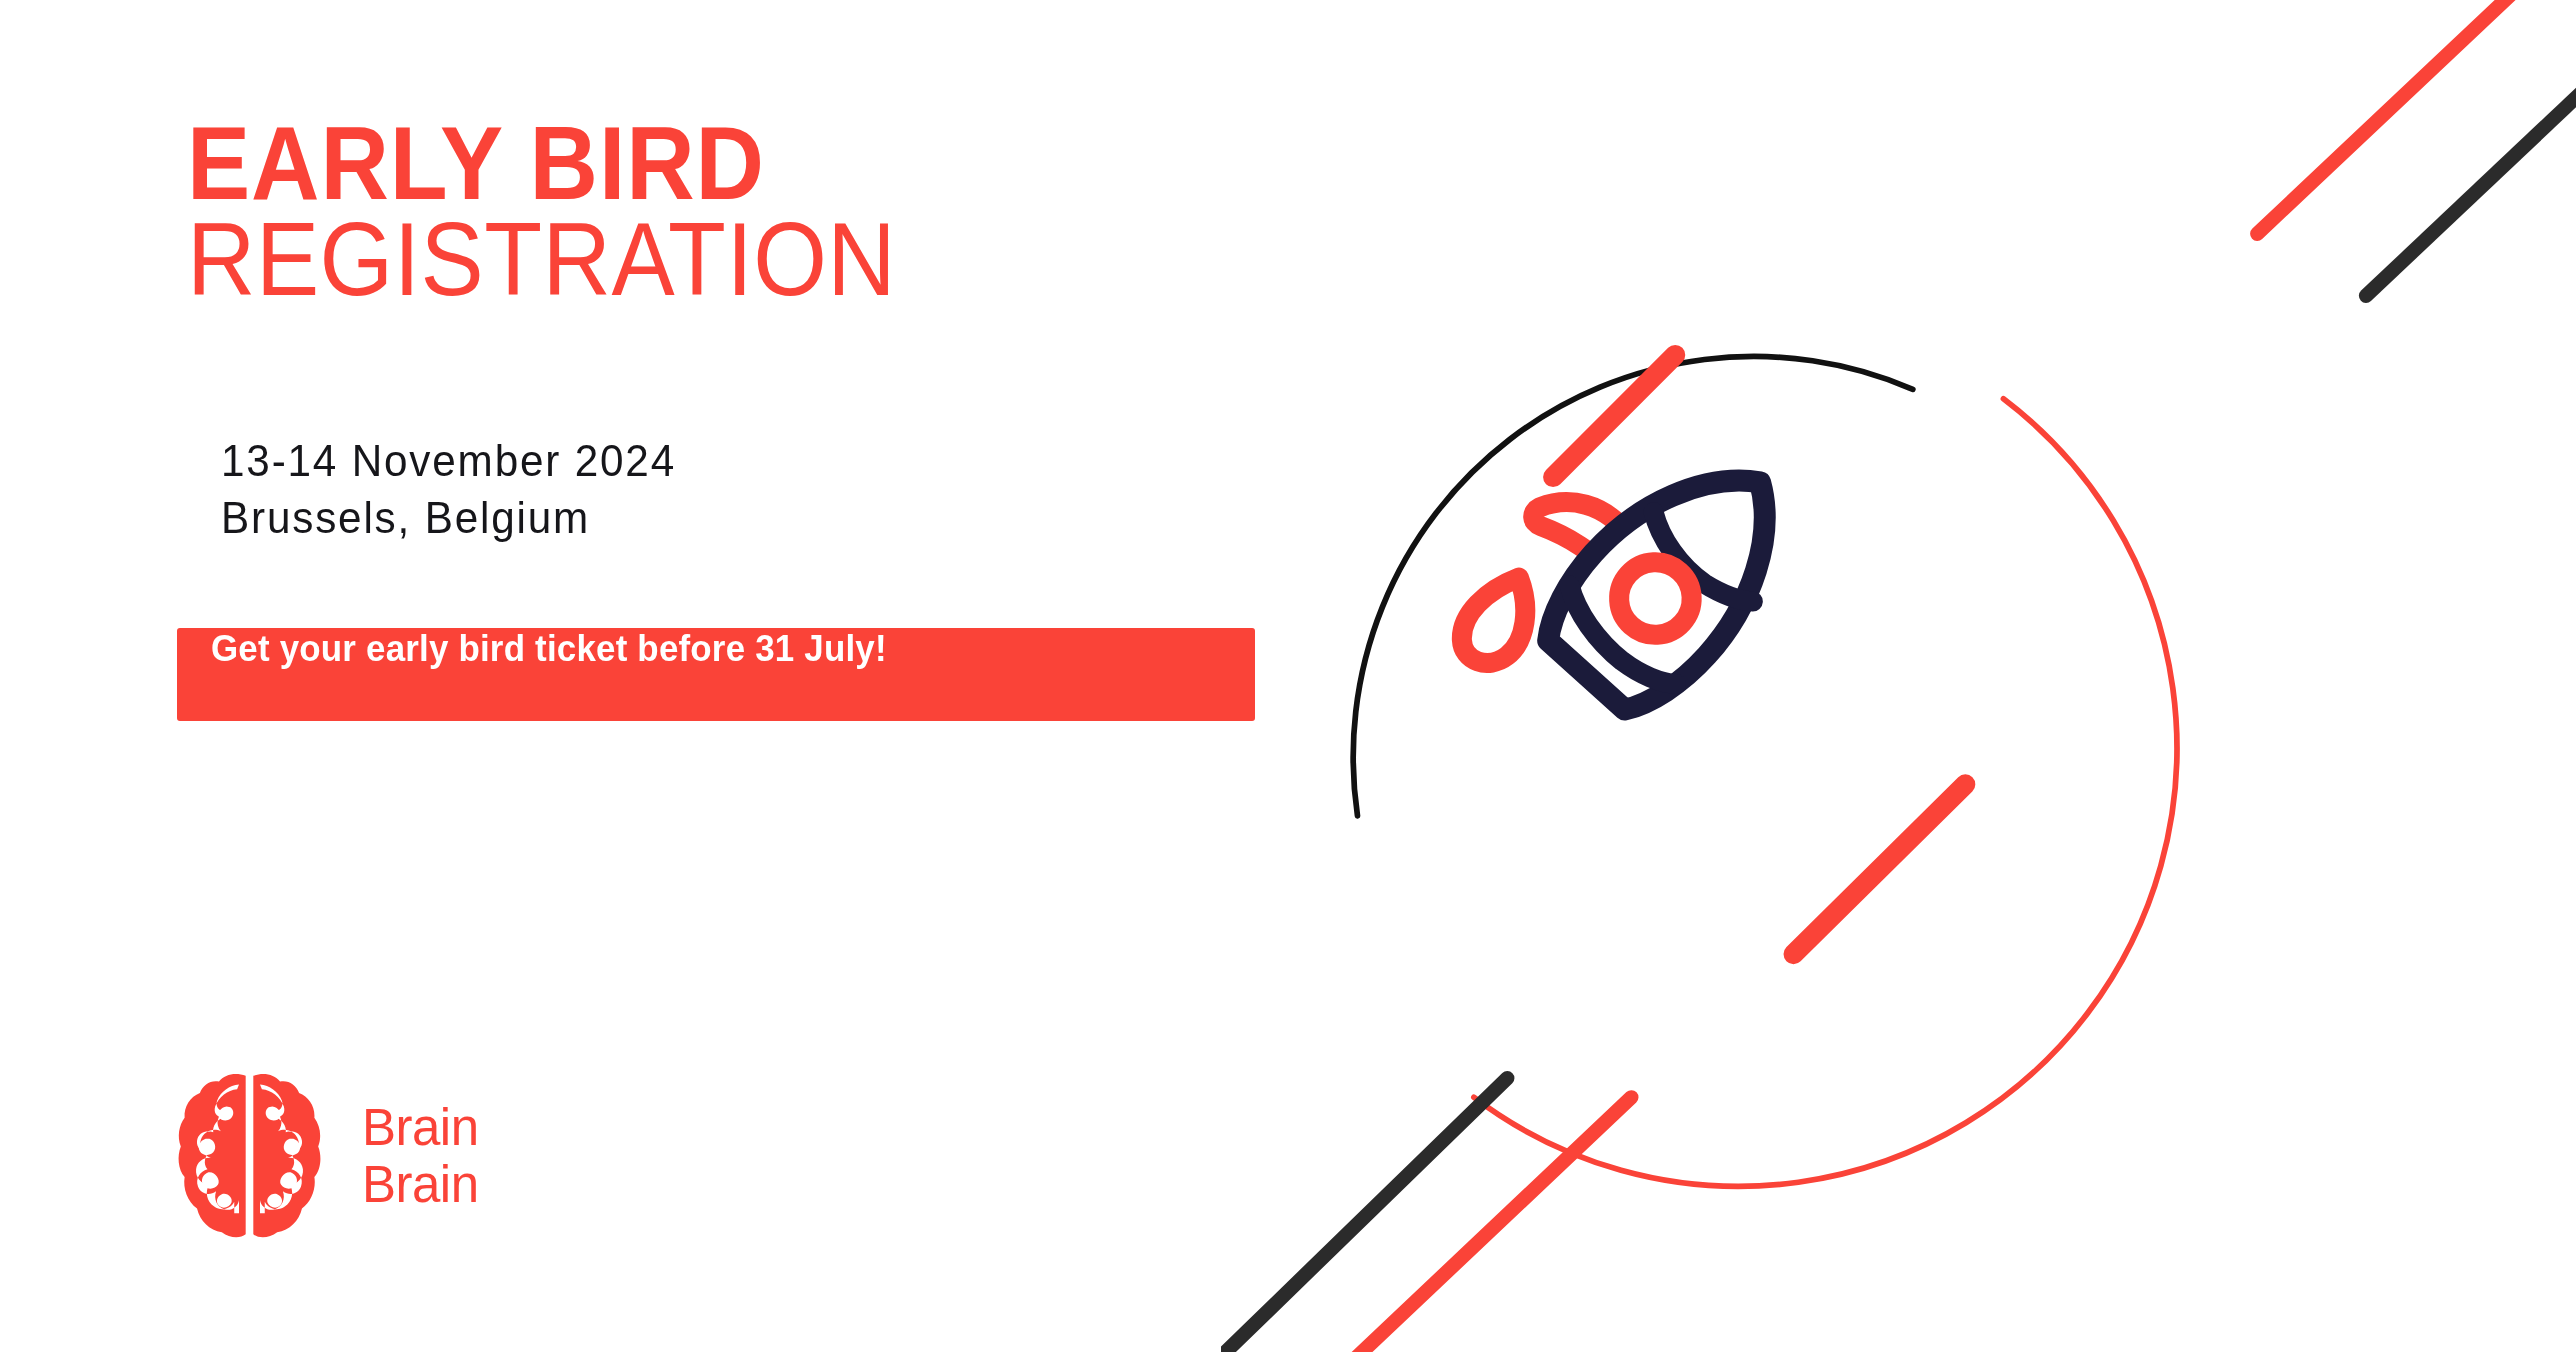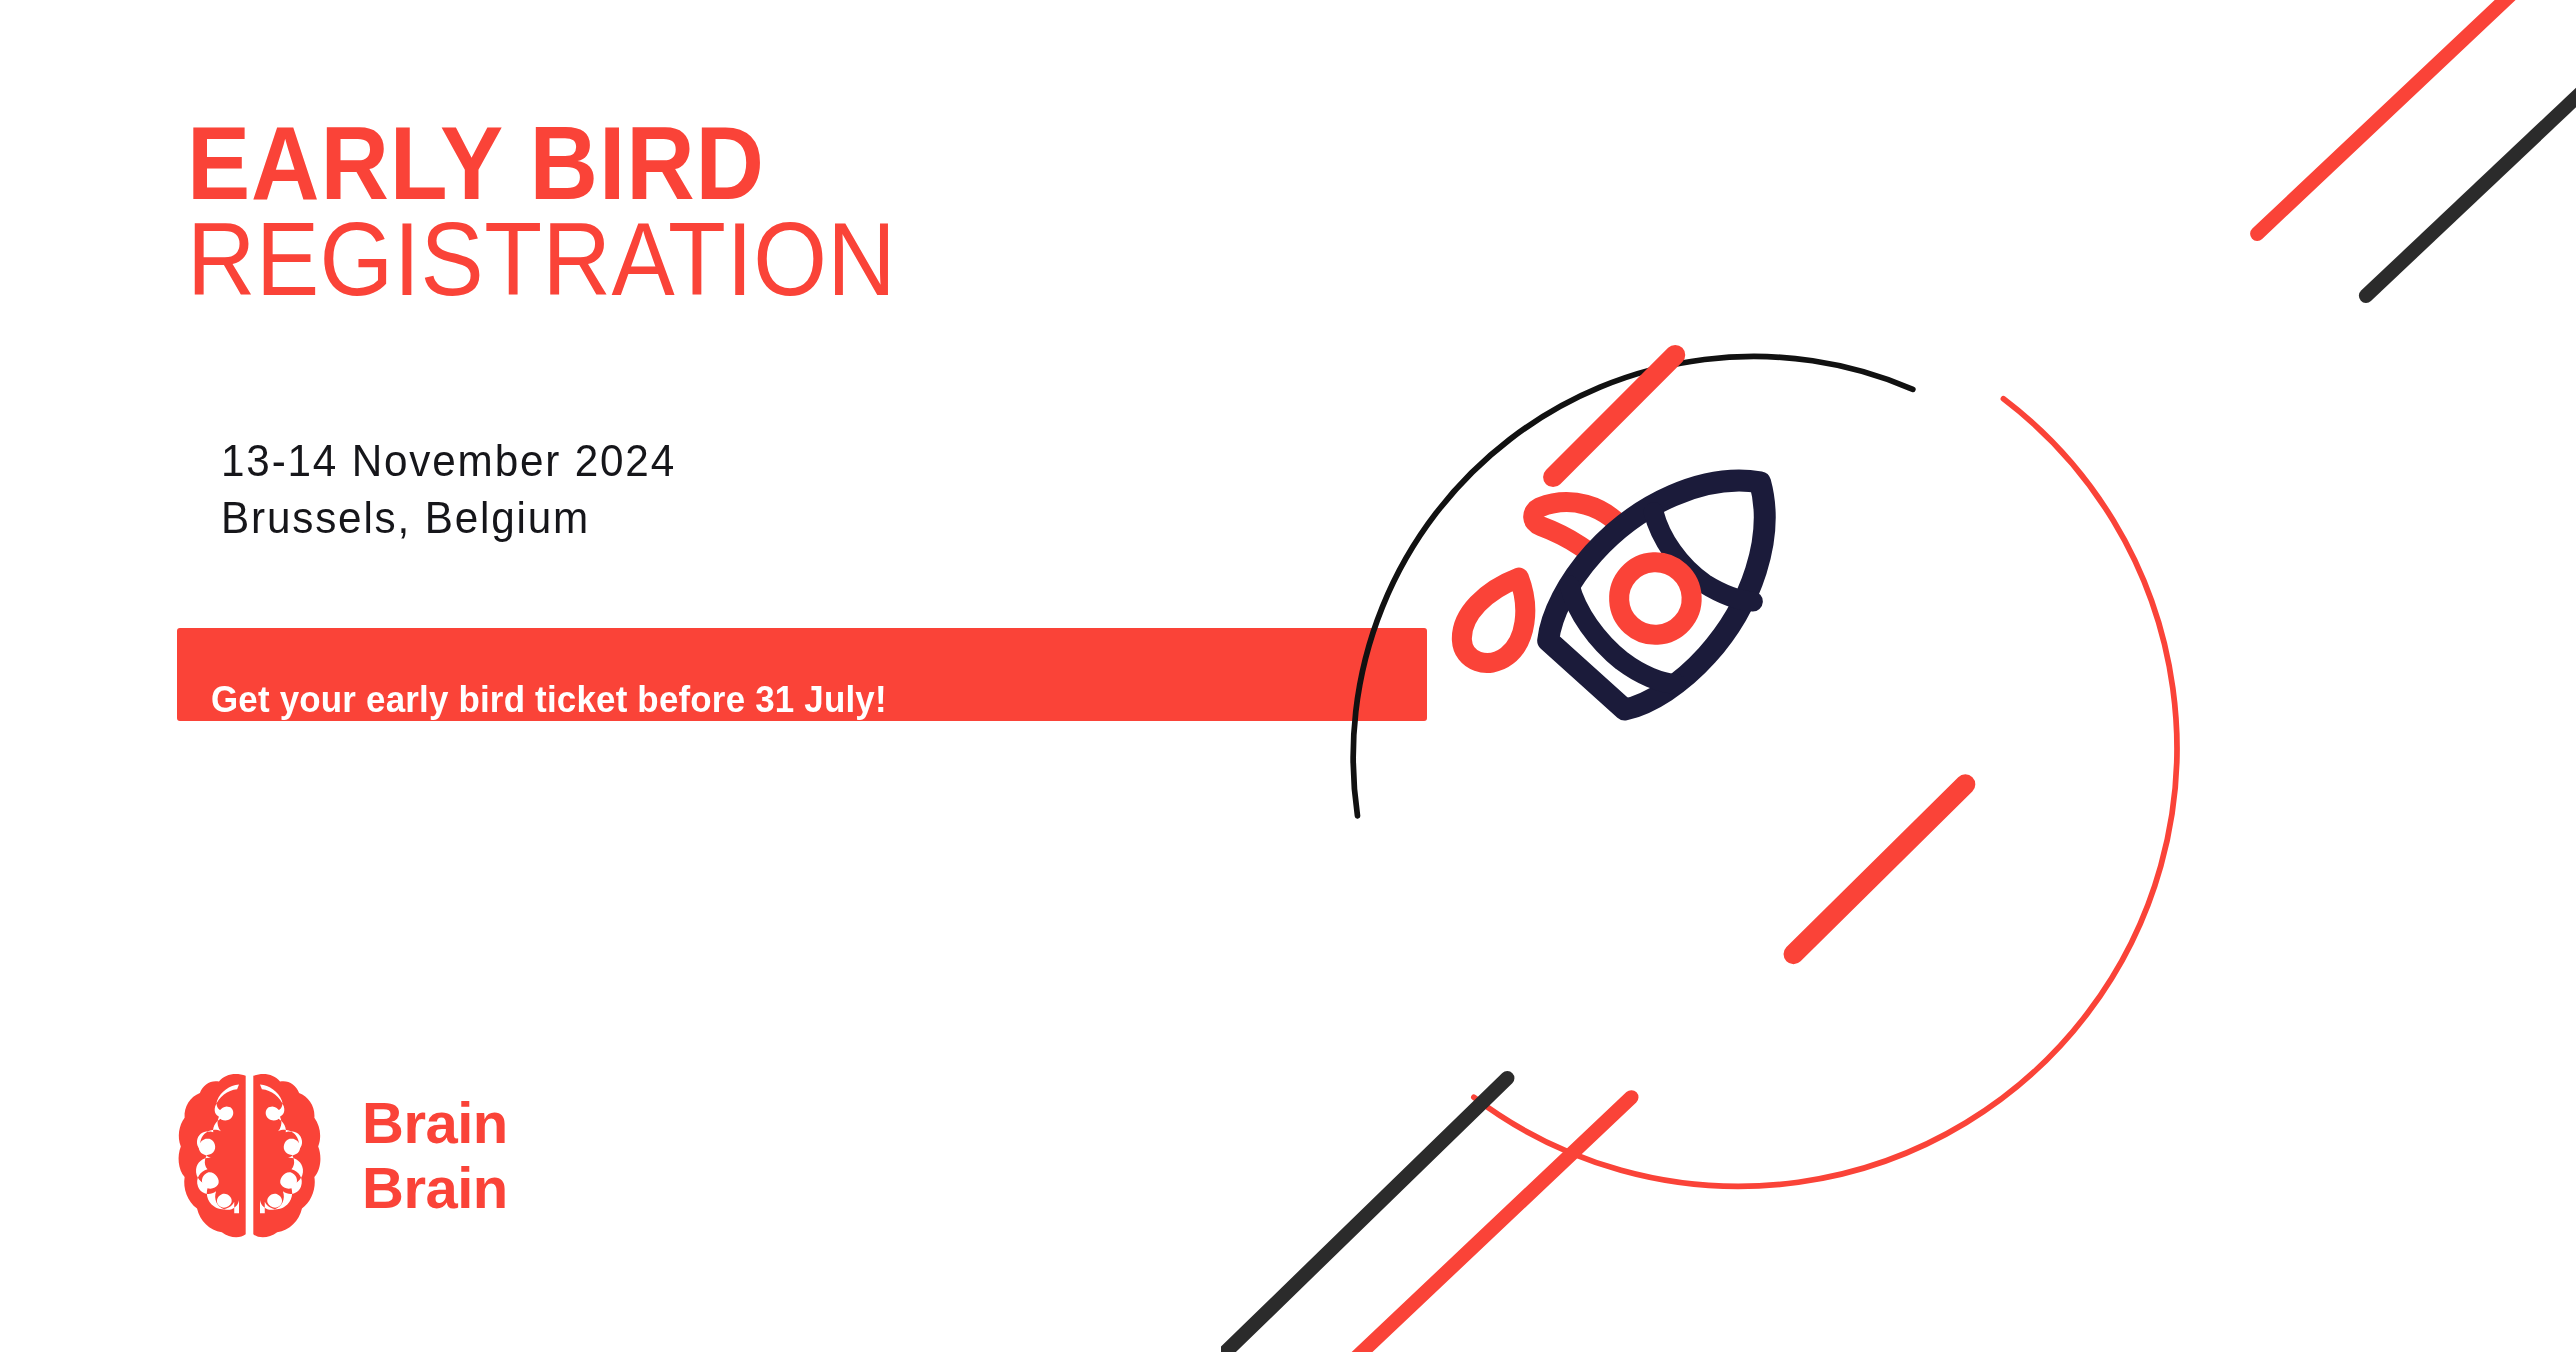--- a/index.html
+++ b/index.html
@@ -74,26 +74,26 @@
     color: #16161a;
     transform: scaleX(0.96);
     transform-origin: left center;
     white-space: nowrap;
   }
 
   .cta {
     position: absolute;
     left: 177px;
     top: 612px;
-    width: 1250px;
+    width: 1078px;
     height: 93px;
     background: #FA4338;
     border-radius: 2.9px;
     display: flex;
-    align-items: flex-end;
+    align-items: flex-start;
   }
   .cta-label {
     font-family: "Liberation Sans Narrow", "Liberation Sans", sans-serif;
     font-weight: 700;
     font-size: 36px;
     color: #ffffff;
     letter-spacing: 0.2px;
     margin-left: 34px;
     transform: scaleX(0.97);
     transform-origin: left center;
@@ -113,22 +113,22 @@
     width: 145px;
     height: 172px;
     flex: 0 0 auto;
   }
   .logo-words {
     line-height: 1.12;
   }
   .logo-words span {
     display: block;
     font-family: "Liberation Sans", sans-serif;
-    font-weight: 700;
-    font-size: 58px;
+    font-weight: 400;
+    font-size: 51px;
     color: #FA4338;
     letter-spacing: -0.5px;
     white-space: nowrap;
   }
 
   
   #art {
     position: absolute;
     right: 0;
     top: 0;

